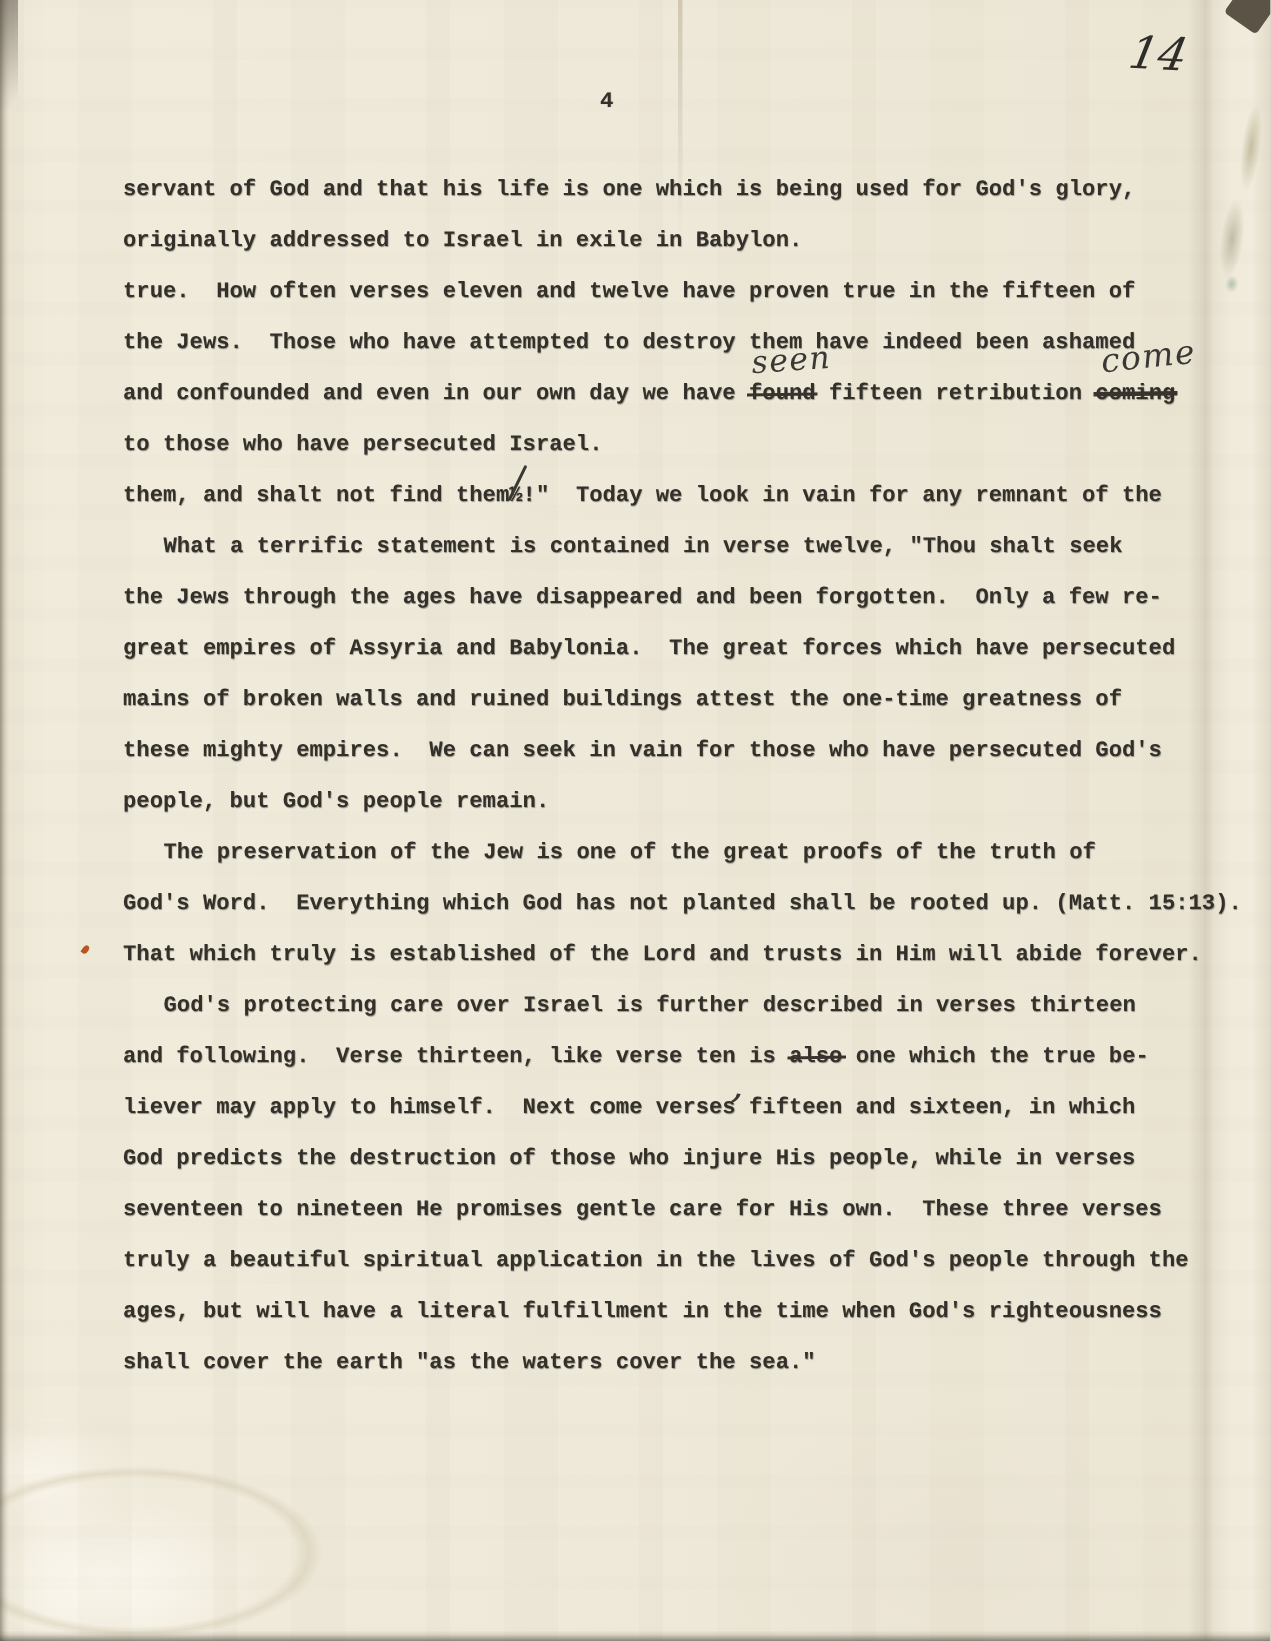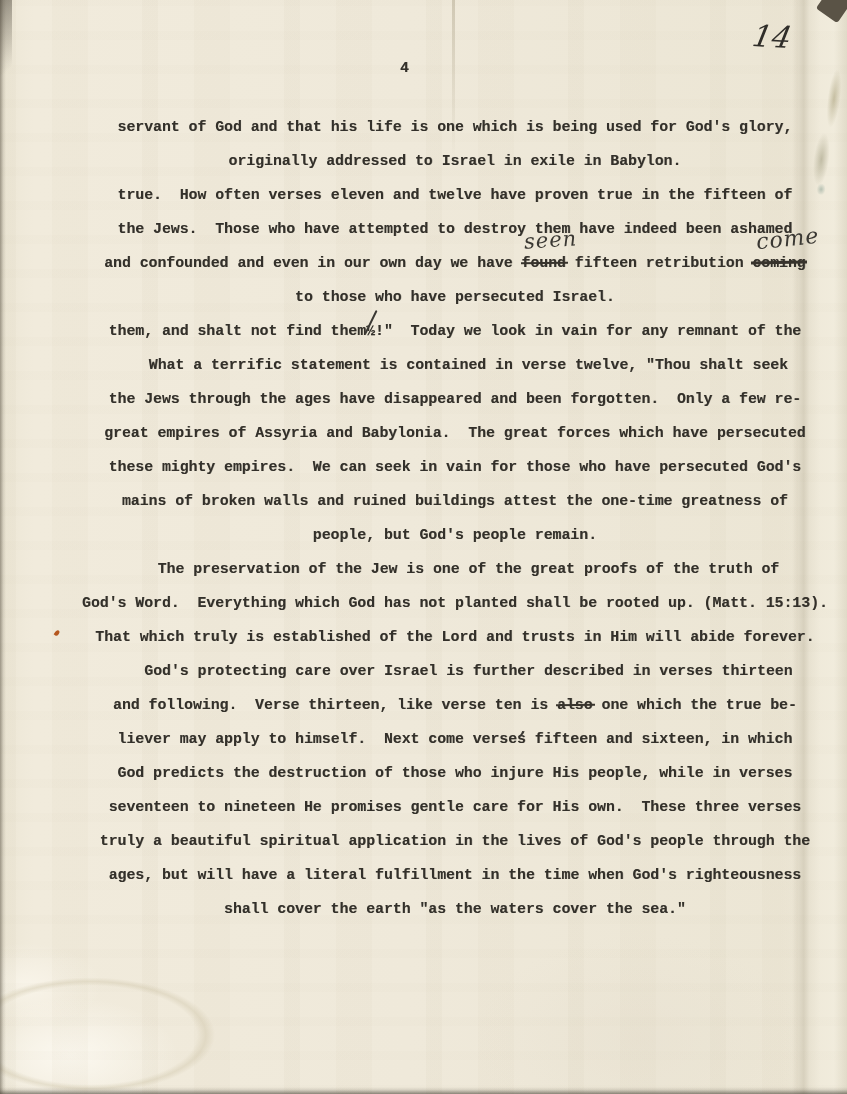--- a/index.html
+++ b/index.html
@@ -14,21 +14,21 @@
     font-family:"Liberation Mono","DejaVu Sans Mono",monospace;
   }
   .texture {
     position:absolute; inset:0; pointer-events:none;
     background:
       repeating-linear-gradient(90deg, rgba(206,197,173,0.10) 0 16px, rgba(255,255,255,0) 16px 52px,
         rgba(211,201,176,0.09) 52px 88px, rgba(255,255,255,0) 88px 142px),
       repeating-linear-gradient(0deg, rgba(214,206,184,0.06) 0 9px, rgba(255,255,255,0) 9px 34px);
   }
   
-  .text { position:absolute; left:82px; top:110px;text-align:center; }
+  .text { position:absolute; left:82px; top:110px; }
   .line {
     height:34px; line-height:34px; white-space:pre;
     font-size:14.8px; font-weight:bold; color:#33302a;
     text-shadow:0.4px 0.4px 0.6px rgba(51,48,42,0.45);
   }
   .indent { padding-left:27px; }
   .pagenum {
     position:absolute; left:400px; top:60px;
     font-size:14.8px; font-weight:bold; color:#33302a;
     text-shadow:0.4px 0.4px 0.6px rgba(51,48,42,0.45);
@@ -112,22 +112,22 @@
     <div class="line">servant of God and that his life is one which is being used for God's glory,</div>
     <div class="line">originally addressed to Israel in exile in Babylon.</div>
     <div class="line">true.  How often verses eleven and twelve have proven true in the fifteen of</div>
     <div class="line">the Jews.  Those who have attempted to destroy them have indeed been ashamed</div>
     <div class="line"><span>and confounded and even in our own day we have </span><span class="sw"><span>found</span><span class="hand above">seen</span></span><span> fifteen retribution </span><span class="sw heavy"><span>coming</span><span class="hand above above-2">come</span></span></div>
     <div class="line">to those who have persecuted Israel.</div>
     <div class="line"><span>them, and shalt not find them</span><span class="overstruck">½</span><span>!"  Today we look in vain for any remnant of the</span></div>
     <div class="line indent">What a terrific statement is contained in verse twelve, "Thou shalt seek</div>
     <div class="line">the Jews through the ages have disappeared and been forgotten.  Only a few re-</div>
     <div class="line">great empires of Assyria and Babylonia.  The great forces which have persecuted</div>
+    <div class="line">mains of broken walls and ruined buildings attest the one-time greatness of</div>
     <div class="line">these mighty empires.  We can seek in vain for those who have persecuted God's</div>
-    <div class="line">mains of broken walls and ruined buildings attest the one-time greatness of</div>
     <div class="line">people, but God's people remain.</div>
     <div class="line indent">The preservation of the Jew is one of the great proofs of the truth of</div>
     <div class="line">God's Word.  Everything which God has not planted shall be rooted up. (Matt. 15:13).</div>
     <div class="line">That which truly is established of the Lord and trusts in Him will abide forever.</div>
     <div class="line indent">God's protecting care over Israel is further described in verses thirteen</div>
     <div class="line"><span>and following.  Verse thirteen, like verse ten</span><span class="comma-insert"><span class="hand">,</span></span><span>is </span><span class="sw"><span>also</span></span><span> one which the true be-</span></div>
     <div class="line">liever may apply to himself.  Next come verses fifteen and sixteen, in which</div>
     <div class="line">God predicts the destruction of those who injure His people, while in verses</div>
     <div class="line">seventeen to nineteen He promises gentle care for His own.  These three verses</div>
     <div class="line">truly a beautiful spiritual application in the lives of God's people through the</div>

